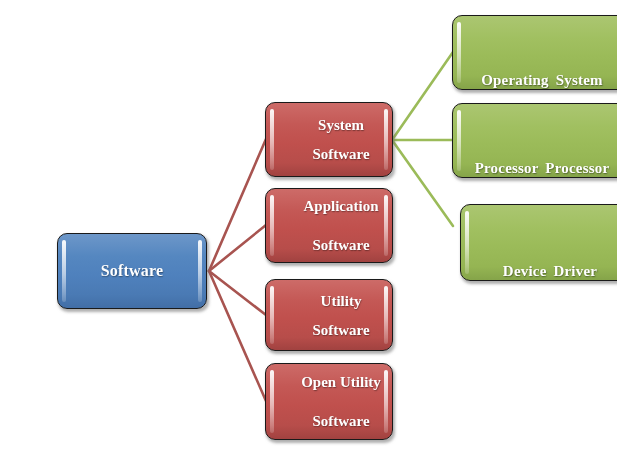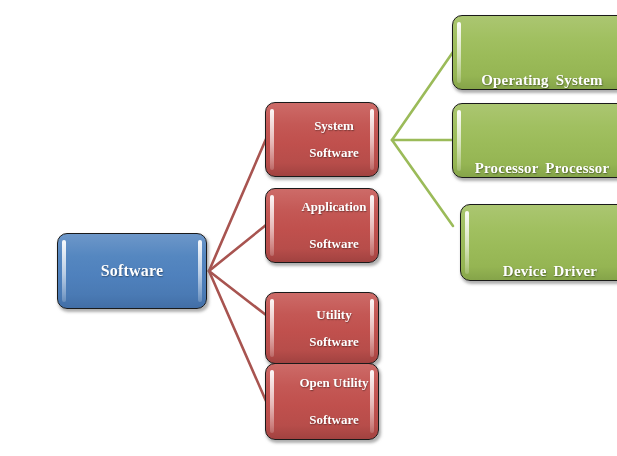--- a/index.html
+++ b/index.html
@@ -64,28 +64,28 @@
   .node::before { left: 4px; }
   .node::after  { right: 4px; }
 
   .root {
     left: 57px; top: 233px; width: 150px; height: 76px;
     background: linear-gradient(to bottom, #6d97c9 0%, #5587c0 30%, #4f81bd 55%, #4a7ab4 82%, #426ea6 100%);
     font-size: 16px;
     letter-spacing: 0.2px;
   }
   .branch {
-    left: 265px; width: 114px;
+    left: 265px; width: 128px;
     background: linear-gradient(to bottom, #cd6b68 0%, #c45855 30%, #c0504d 55%, #b74d4a 82%, #a14240 100%);
-    font-size: 13px;
+    font-size: 15px;
     padding-left: 24px;
   }
   .branch-0 { top: 102px; height: 75px; }
   .branch-1 { top: 188px; height: 75px; }
-  .branch-2 { top: 279px; height: 72px; margin-top: 13px; }
+  .branch-2 { top: 279px; height: 72px; }
   .branch-3 { top: 363px; height: 77px; }
   .leaf {
     left: 452px; width: 180px;
     background: linear-gradient(to bottom, #abc671 0%, #a1c061 30%, #9bbb59 55%, #95b553 82%, #85a449 100%);
     font-size: 15px;
     word-spacing: 3px;
     letter-spacing: 0.2px;
     justify-content: flex-end;
   }
   .leaf-0 { top: 15px;  height: 75px; }

